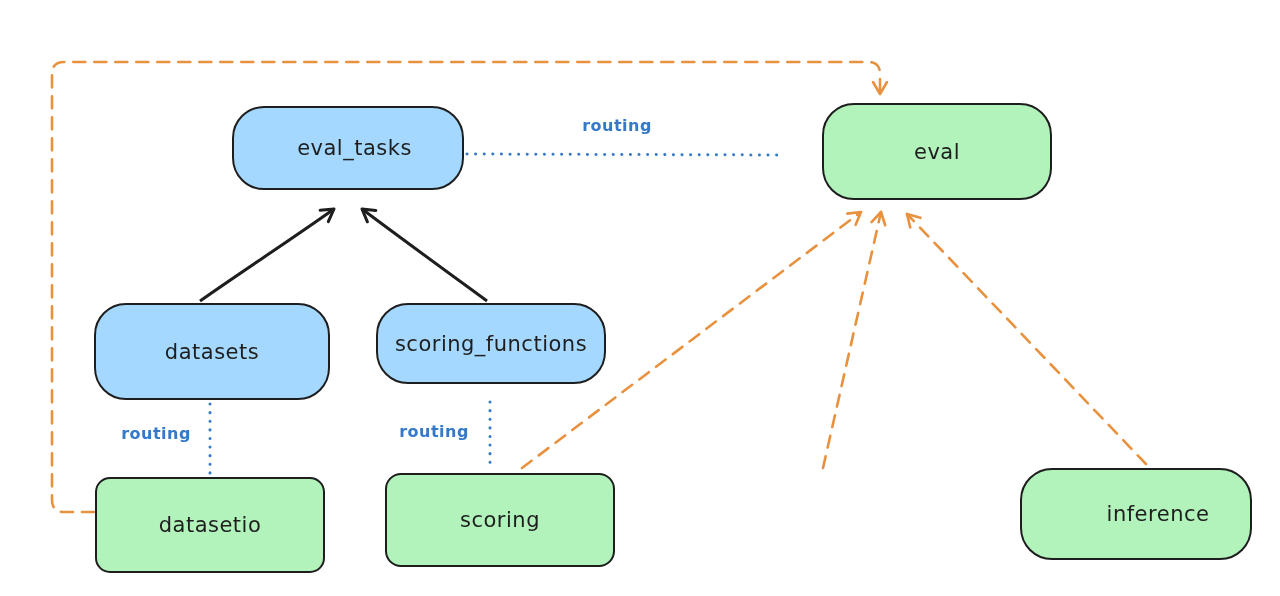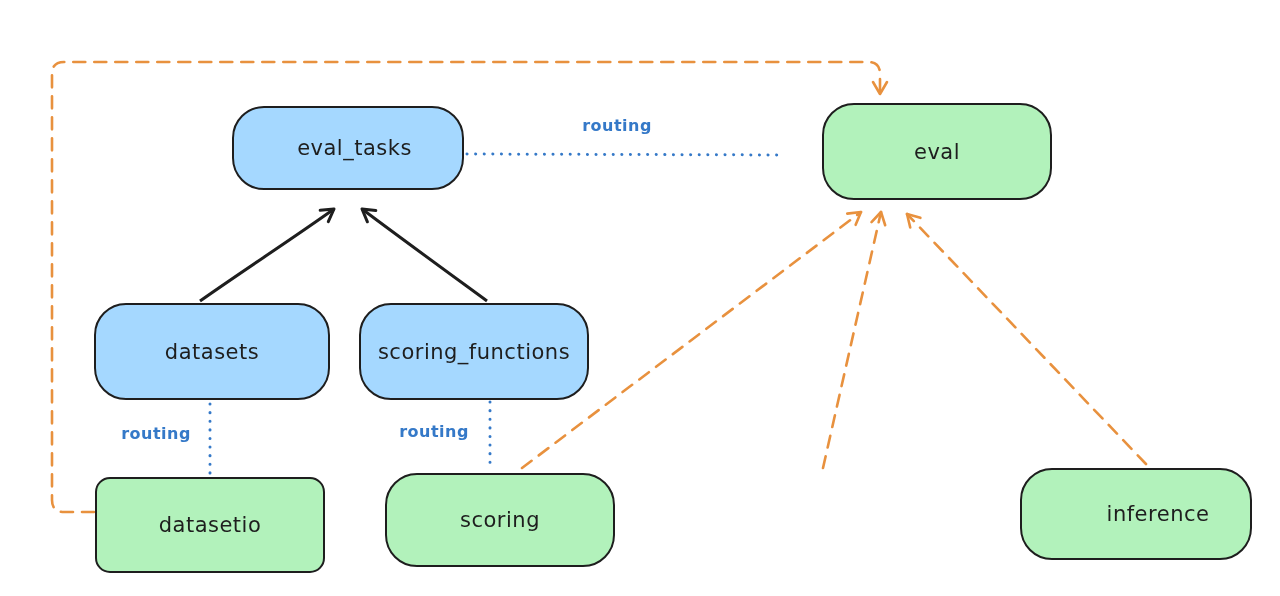--- a/index.html
+++ b/index.html
@@ -31,23 +31,23 @@
     border-radius:32px;
     font-size:21px;color:var(--stroke);
     letter-spacing:0.5px;
     box-sizing:border-box;
   }
   .node.api{background:var(--api-fill);}
   .node.provider{background:var(--provider-fill);}
   .n-eval-tasks{left:232px;top:106px;width:232px;height:84px;padding-left:13px;}
   .n-eval{left:786px;top:103px;width:230px;height:97px;margin-left:36px;}
   .n-datasets{left:94px;top:303px;width:236px;height:97px;}
-  .n-scoring-functions{left:359px;top:303px;width:230px;height:97px;text-align:center;}
+  .n-scoring-functions{left:376px;top:303px;width:230px;height:81px;text-align:center;}
   .n-datasetio{left:95px;top:477px;width:230px;height:96px;border-radius:15px;}
-  .n-scoring{left:385px;top:473px;width:230px;height:94px;}
+  .n-scoring{left:385px;top:473px;width:230px;height:94px;border-radius:16px;}
   .n-agents{left:710px;top:472px;width:230px;height:92px;}
   .n-inference{left:1020px;top:468px;width:232px;height:92px;padding-left:44px;}
   .edge-label{
     position:absolute;
     color:var(--routing-blue);
     font-size:16px;font-weight:bold;
     letter-spacing:0.5px;
     text-align:center;
   }
   .l-routing-top{left:560px;top:116px;width:114px;}

